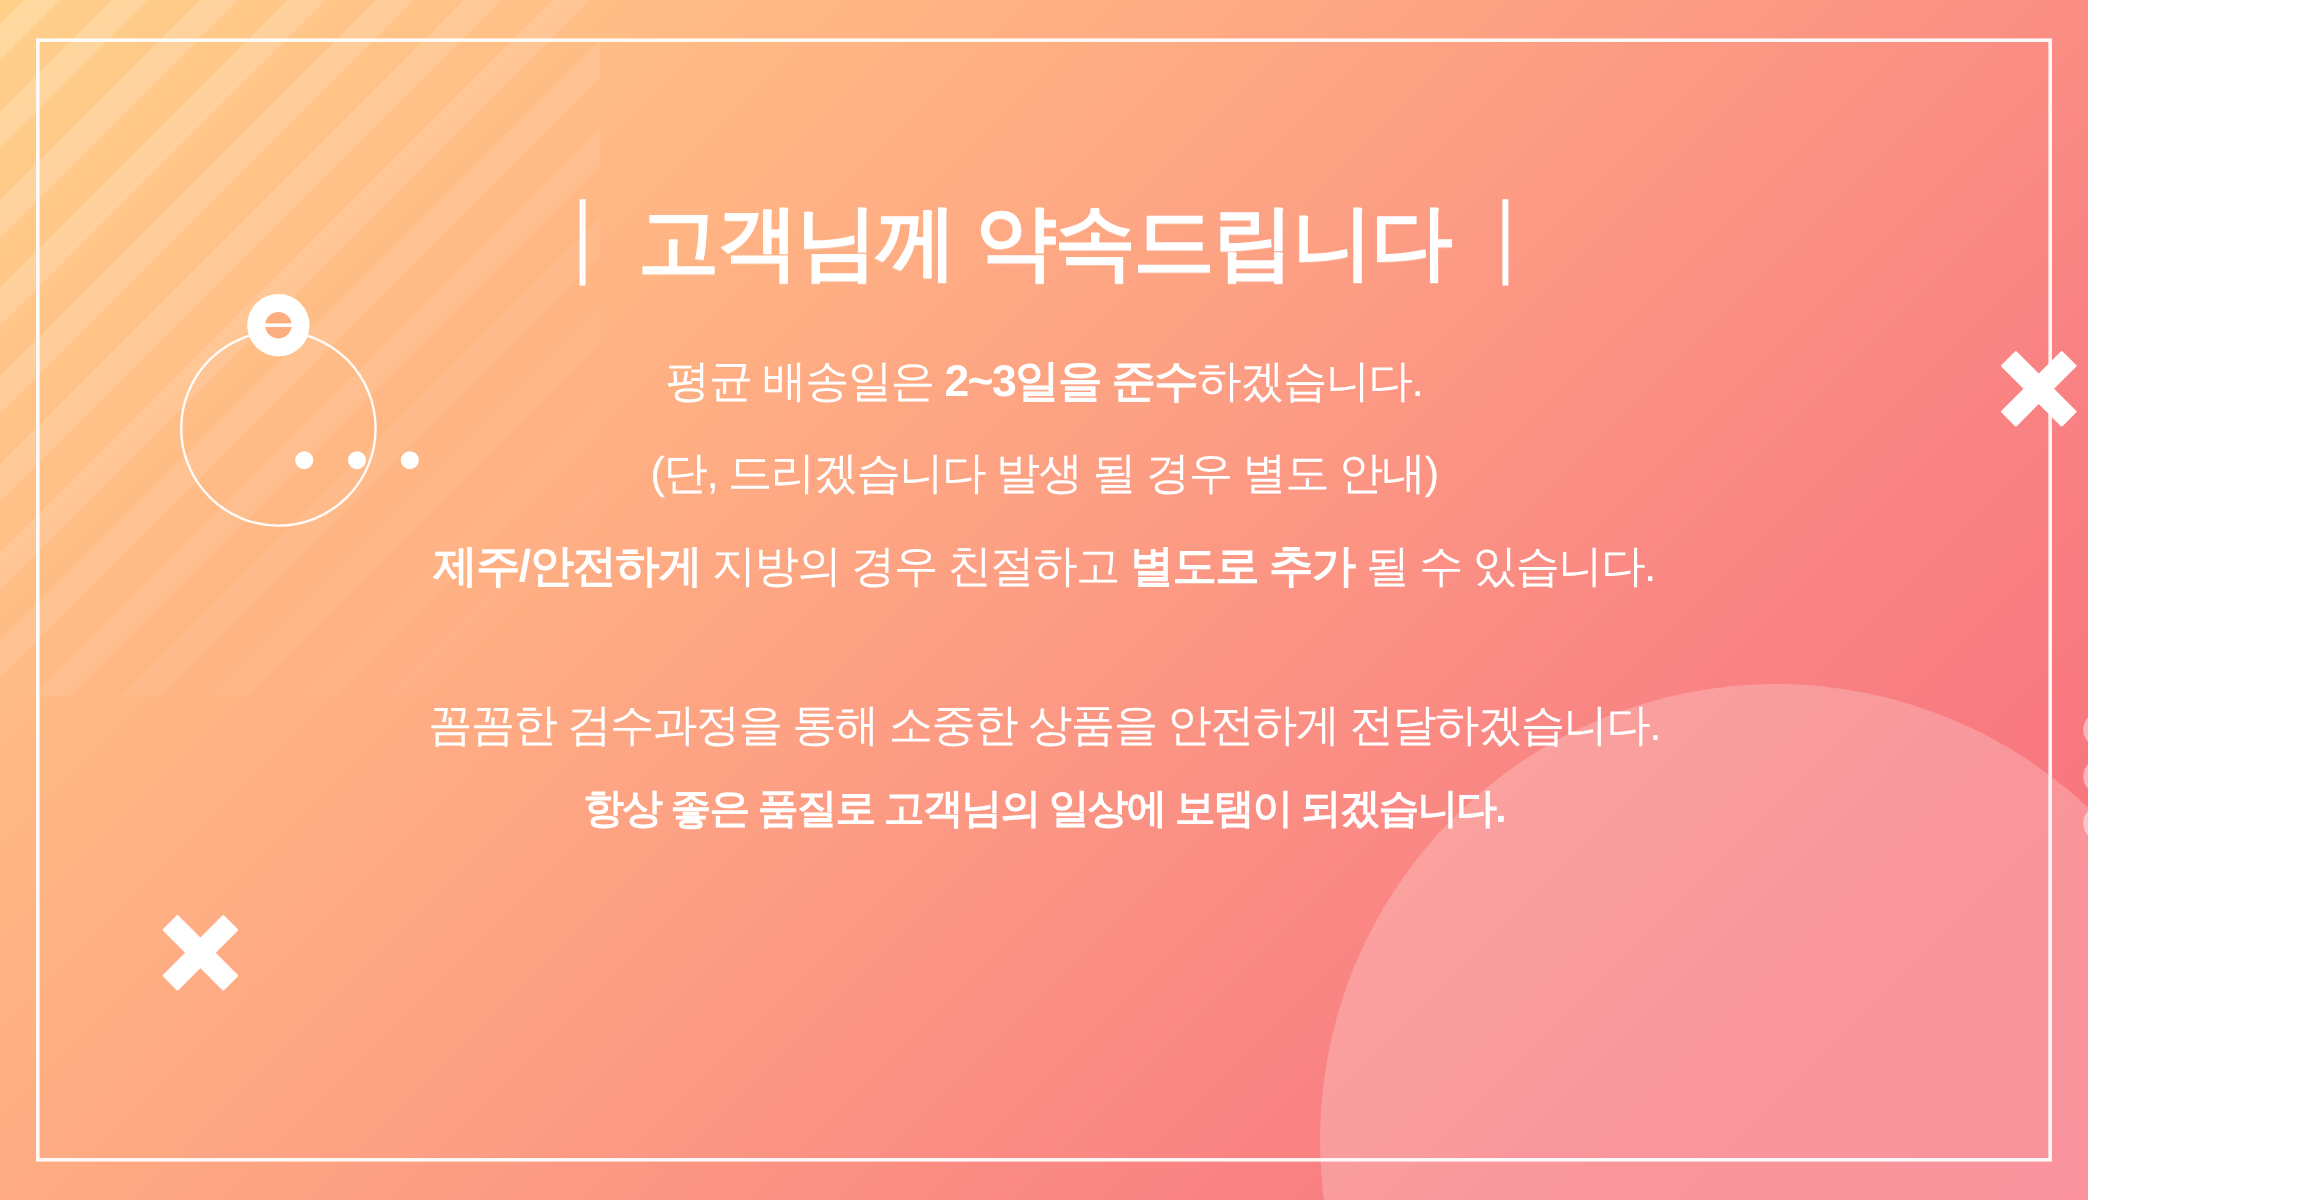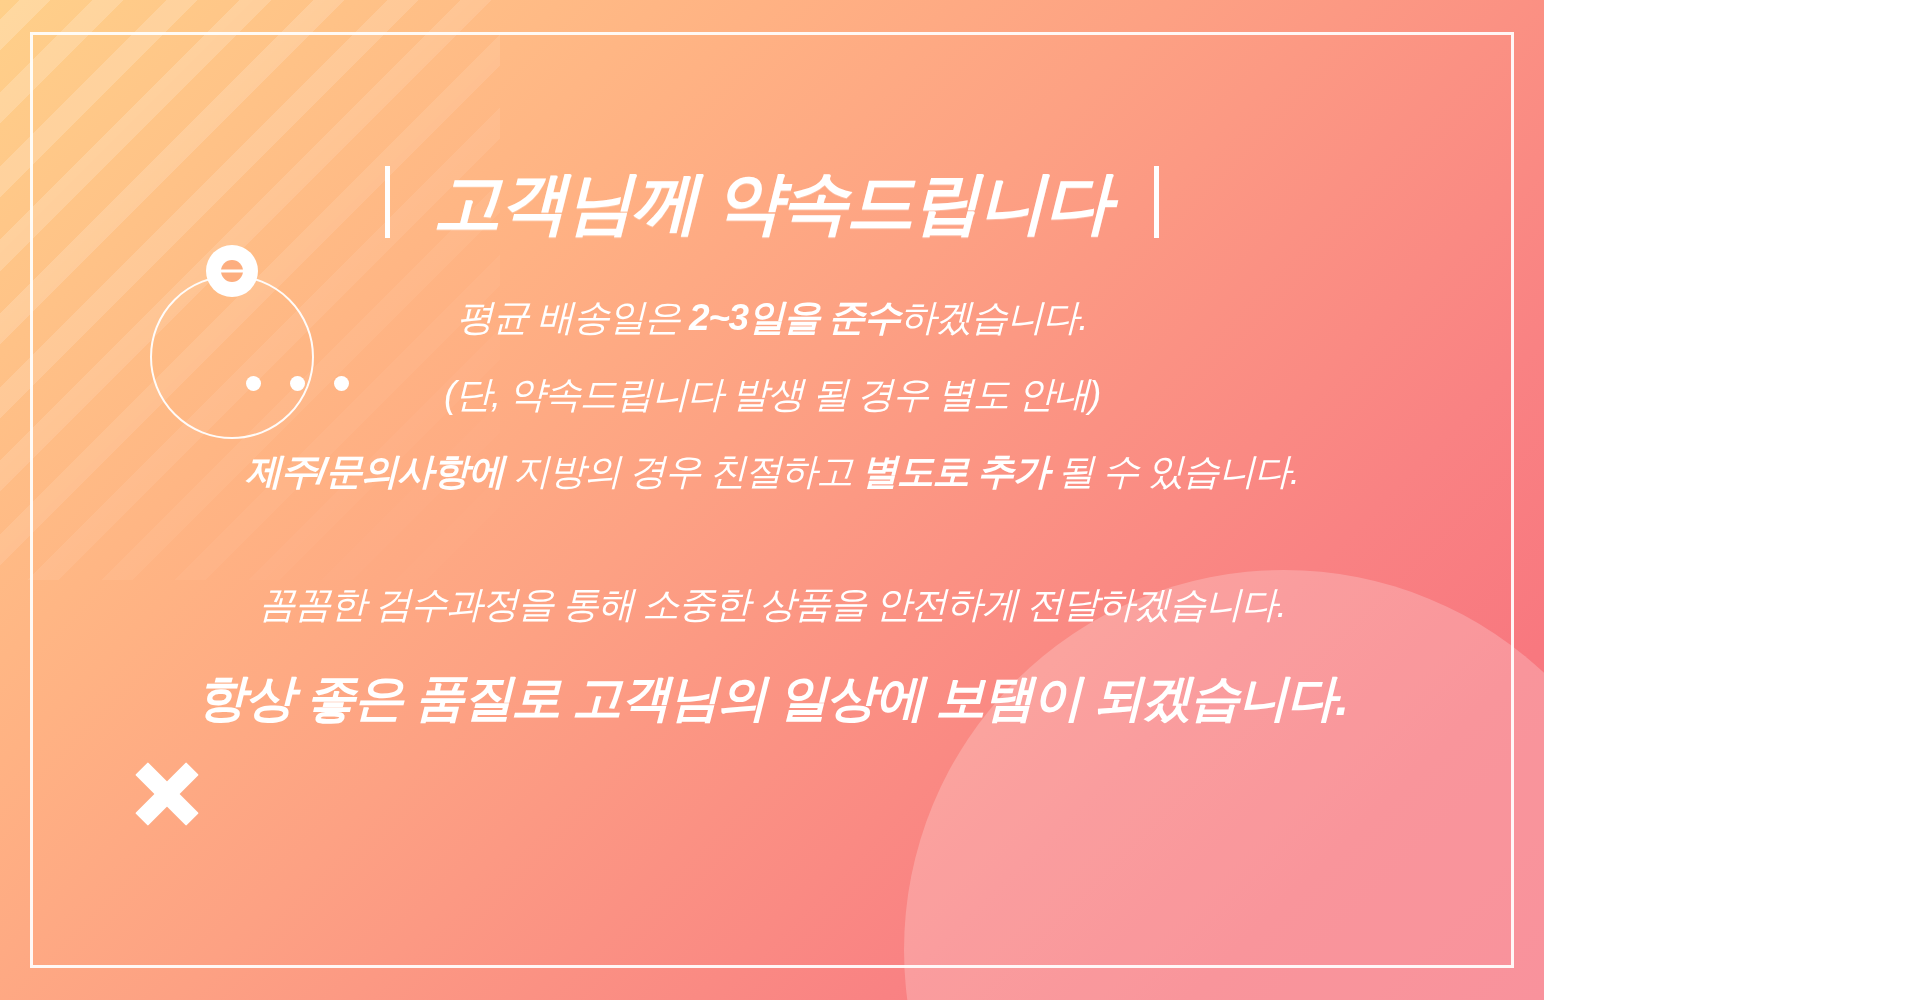--- a/index.html
+++ b/index.html
@@ -4,35 +4,34 @@
 <title>고객님께 약속드립니다</title>
 <style>
   html, body {
     margin: 0;
     padding: 0;
     background: #ffffff;
   }
 
   #banner {
     position: relative;
-    width: 1544px;
+    width: 1740px;
     height: 1000px;
     overflow: hidden;
     font-family: "Liberation Sans", "DejaVu Sans", sans-serif;
     
     background: linear-gradient(135deg,
         #ffd08a 0%,
         #ffc287 14%,
         #ffb283 30%,
         #fda183 46%,
         #fb9183 60%,
         #f98283 74%,
         #f8787f 86%,
         #f87480 100%);
-    font-style: italic;
   }
 
   
   .stripes {
     position: absolute;
     top: -40px;
     left: -60px;
     width: 560px;
     height: 620px;
     background-image: repeating-linear-gradient(
@@ -202,21 +201,21 @@
   }
   .line b { font-weight: 700; }
 
   .l1 { margin-bottom: 40px; }
   .l2 { margin-bottom: 40px; }
   .l3 { margin-bottom: 96px; }
   .l4 { margin-bottom: 17px; }
   .l5 { margin-bottom: 82px; }
 
   .line-final {
-    font-size: 50px;
+    font-size: 34px;
     font-weight: 700;
     letter-spacing: -1.6px;
     line-height: 1.0;
     color: #ffffff;
     white-space: nowrap;
   }
 </style>
 </head>
 <body>
 
@@ -261,20 +260,20 @@
   <div class="content">
 
     <div class="title-row">
       <span class="title-bar"></span>
       <h1 class="title">고객님께 약속드립니다</h1>
       <span class="title-bar"></span>
     </div>
 
     <div class="body-block">
       <p class="line l1"><span>평균 배송일은 </span><b>2~3일을 준수</b><span>하겠습니다.</span></p>
-      <p class="line l2"><span>(단, 약속드립니다 발생 될 경우 별도 안내)</span></p>
-      <p class="line l3"><b>제주/문의사항에</b><span> 지방의 경우 친절하고 </span><b>별도로 추가</b><span> 될 수 있습니다.</span></p>
+      <p class="line l2"><span>(단, 드리겠습니다 발생 될 경우 별도 안내)</span></p>
+      <p class="line l3"><b>제주/안전하게</b><span> 지방의 경우 친절하고 </span><b>별도로 추가</b><span> 될 수 있습니다.</span></p>
       <p class="line l4"><span>꼼꼼한 검수과정을 통해 소중한 상품을 안전하게 전달하겠습니다.</span></p>
       <p class="line-final">항상 좋은 품질로 고객님의 일상에 보탬이 되겠습니다.</p>
     </div>
 
   </div>
 </div>
 
 </body></html>

